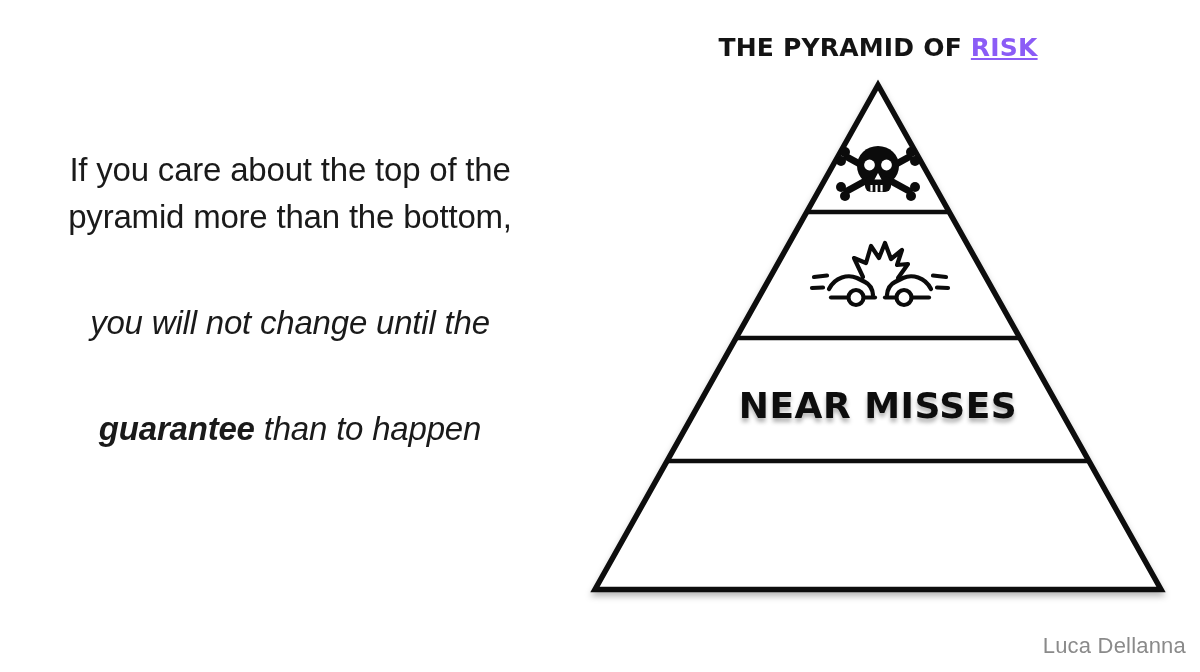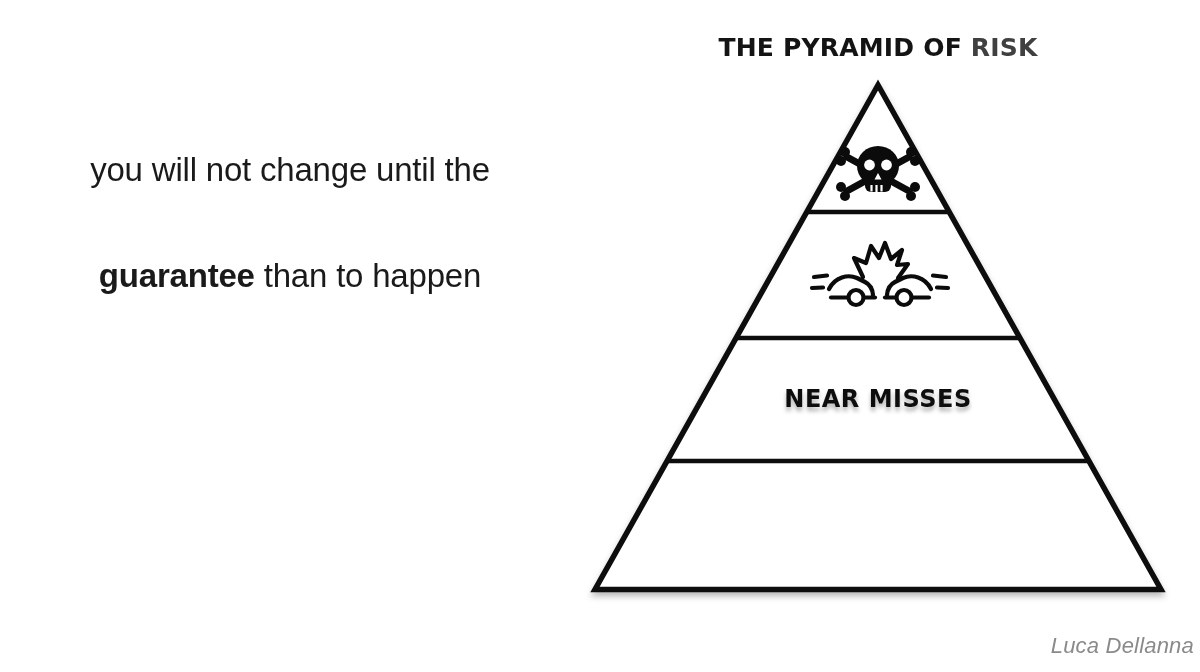--- a/index.html
+++ b/index.html
@@ -20,79 +20,82 @@
     position: absolute;
     left: 18px; top: 146px;
     width: 544px;
     text-align: center;
     color: #1a1a1a;
     font-size: 33px;
     line-height: 47px;
     letter-spacing: -0.2px;
   }
   .quote-block p { margin: 0; }
-  .quote-block p + p { margin-top: 59px; }
+  .quote-block p + p { margin-top: 59px; font-style: italic; }
   .quote-line { display: block; }
   .quote-block b { font-weight: bold; }
 
   
   .diagram-title {
     position: absolute;
     left: 578px; top: 33px;
     width: 600px;
     text-align: center;
     font-family: "DejaVu Sans", "Liberation Sans", sans-serif;
     font-weight: bold;
     font-size: 25px;
     letter-spacing: 0.2px;
     color: #141414;
     white-space: nowrap;
   }
-  .diagram-title .accent { color: #404040; }
+  .diagram-title .accent { color: #8b5cf6; text-decoration: underline; }
 
   
   .pyramid-svg {
     position: absolute; left: 0; top: 0;
     width: 1200px; height: 672px;
     filter: drop-shadow(0px 4px 3px rgba(0,0,0,0.28));
   }
 
   
   .tier-label {
     position: absolute;
     left: 578px;
     width: 600px;
     text-align: center;
     font-family: "DejaVu Sans", "Liberation Sans", sans-serif;
     font-weight: bold;
     color: #0d0d0d;
-    font-size: 24px;
+    font-size: 36px;
     letter-spacing: 0.5px;
     text-shadow: 0px 4px 4px rgba(0,0,0,0.30);
     white-space: nowrap;
   }
   .tier-label.near-misses { top: 385px; }
   .tier-label.behaviors   { top: 506px; }
 
   
   .signature {
     position: absolute;
-    right: 6px; top: 633px;
-    font-style: italic;
+    right: 14px; top: 633px;
     font-size: 22px;
     color: #8a8a8a;
     letter-spacing: 0.2px;
   }
 </style>
 </head>
 <body>
 
 <div class="canvas">
 
   <div class="quote-block">
+    <p>
+      <span class="quote-line">If you care about the top of the</span>
+      <span class="quote-line">pyramid more than the bottom,</span>
+    </p>
     <p>
       <span class="quote-line">you will not change until the</span>
     </p>
     <p>
       <span class="quote-line">
         <b>guarantee</b>
         <span>than to happen</span>
       </span>
     </p>
   </div>

